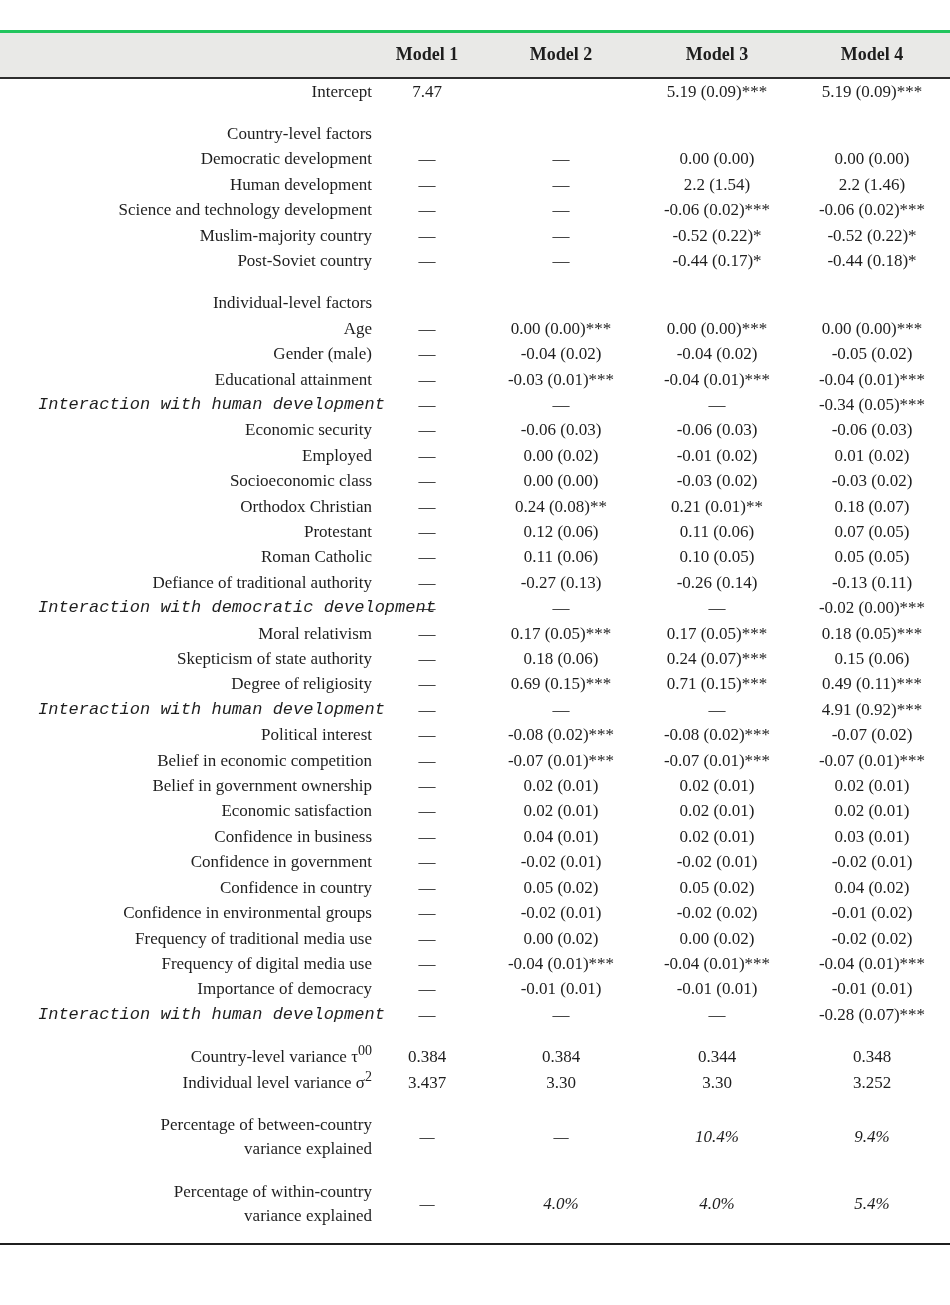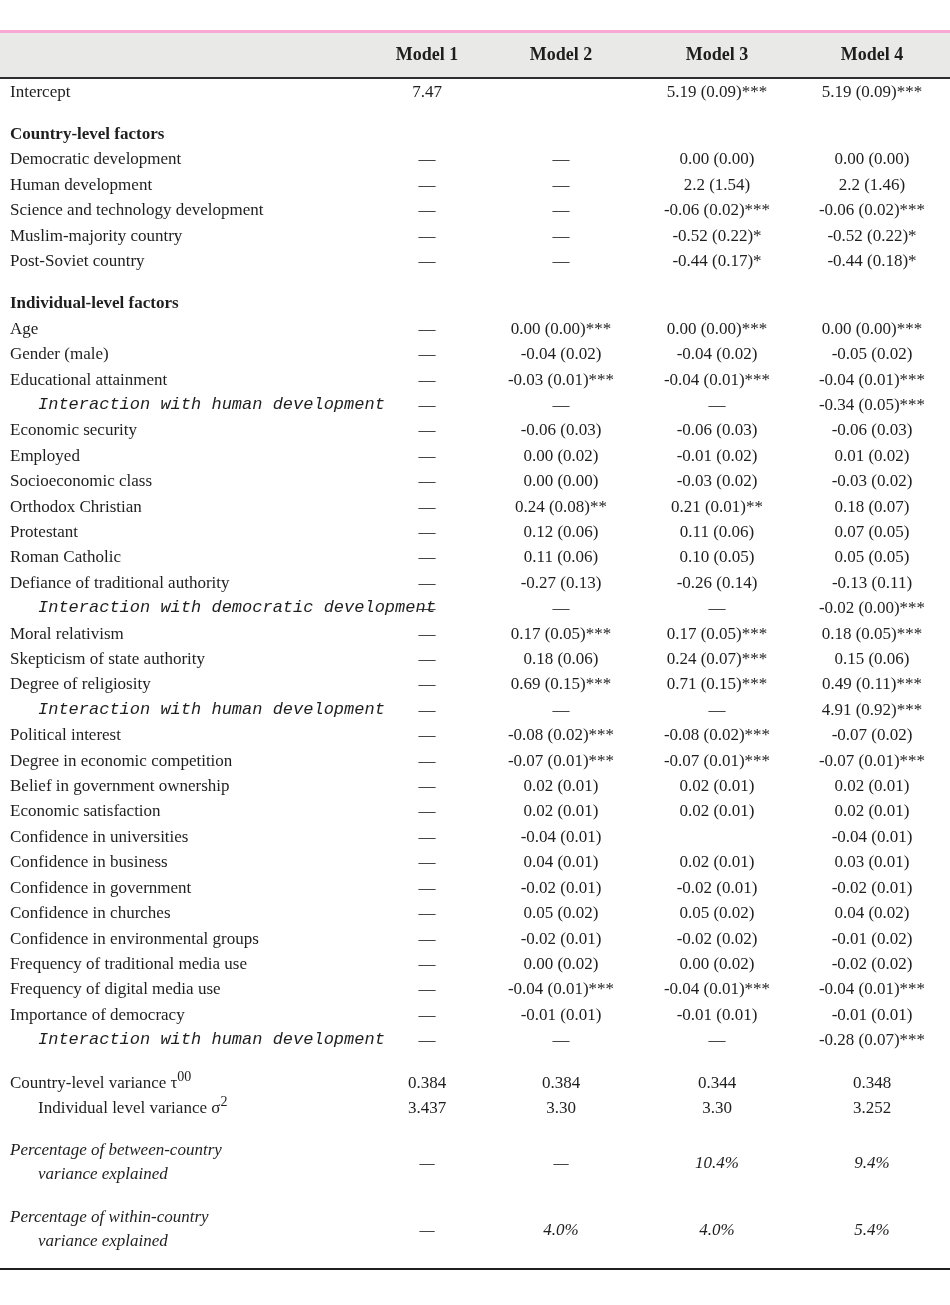--- a/index.html
+++ b/index.html
@@ -15,21 +15,21 @@
     overflow: hidden;
   }
   .table-wrap {
     margin-top: 30px;
     width: 950px;
   }
   table.results {
     border-collapse: collapse;
     table-layout: fixed;
     width: 950px;
-    border-top: 3px solid #f9a8d4;
+    border-top: 3px solid #22c55e;
     border-bottom: 2px solid #1f1f1f;
   }
   col.c-label  { width: 372px; }
   col.c-m1 { width: 110px; }
   col.c-m2 { width: 158px; }
   col.c-m3 { width: 154px; }
   col.c-m4 { width: 156px; }
 
   thead tr {
     background: #e9e9e7;
@@ -45,41 +45,40 @@
   }
   tbody td {
     font-size: 17px;
     line-height: 25.4px;
     height: 25.4px;
     padding: 0;
     vertical-align: middle;
     white-space: nowrap;
   }
   td.lbl {
-    text-align: left;
+    text-align: right;
     padding-left: 10px;
   }
   td.val {
     text-align: center;
   }
-  tr.row-sec td.lbl { font-weight: bold; }
+  tr.row-sec td.lbl { font-weight: normal; }
   tr.row-sub td.lbl {
     font-style: italic;
     padding-left: 38px;
     font-family: Liberation Mono, monospace;
   }
   tr.row-ind td.lbl { padding-left: 38px; }
   tr.row-sp td { height: 17px; line-height: 17px; }
   tr.row-sp2 td { height: 14px; line-height: 14px; }
   tr.row-pct td {
     height: 50px;
     vertical-align: middle;
   }
   tr.row-pct td.lbl {
-    font-style: italic;
     line-height: 24px;
     white-space: normal;
   }
   tr.row-pct td.val { font-style: italic; }
   tr.row-pct .line2 {
     display: block;
     padding-left: 28px;
   }
   sup.msup {
     font-size: 14px;
@@ -283,63 +282,56 @@
           <td class="val">4.91 (0.92)***</td>
         </tr>
         <tr class="row-r">
           <td class="lbl"><span>Political interest</span></td>
           <td class="val">—</td>
           <td class="val">-0.08 (0.02)***</td>
           <td class="val">-0.08 (0.02)***</td>
           <td class="val">-0.07 (0.02)</td>
         </tr>
         <tr class="row-r">
-          <td class="lbl"><span>Degree in economic competition</span></td>
+          <td class="lbl"><span>Belief in economic competition</span></td>
           <td class="val">—</td>
           <td class="val">-0.07 (0.01)***</td>
           <td class="val">-0.07 (0.01)***</td>
           <td class="val">-0.07 (0.01)***</td>
         </tr>
         <tr class="row-r">
           <td class="lbl"><span>Belief in government ownership</span></td>
           <td class="val">—</td>
           <td class="val">0.02 (0.01)</td>
           <td class="val">0.02 (0.01)</td>
           <td class="val">0.02 (0.01)</td>
         </tr>
         <tr class="row-r">
           <td class="lbl"><span>Economic satisfaction</span></td>
           <td class="val">—</td>
           <td class="val">0.02 (0.01)</td>
           <td class="val">0.02 (0.01)</td>
           <td class="val">0.02 (0.01)</td>
         </tr>
         <tr class="row-r">
-          <td class="lbl"><span>Confidence in universities</span></td>
-          <td class="val">—</td>
-          <td class="val">-0.04 (0.01)</td>
-          <td class="val"></td>
-          <td class="val">-0.04 (0.01)</td>
-        </tr>
-        <tr class="row-r">
           <td class="lbl"><span>Confidence in business</span></td>
           <td class="val">—</td>
           <td class="val">0.04 (0.01)</td>
           <td class="val">0.02 (0.01)</td>
           <td class="val">0.03 (0.01)</td>
         </tr>
         <tr class="row-r">
           <td class="lbl"><span>Confidence in government</span></td>
           <td class="val">—</td>
           <td class="val">-0.02 (0.01)</td>
           <td class="val">-0.02 (0.01)</td>
           <td class="val">-0.02 (0.01)</td>
         </tr>
         <tr class="row-r">
-          <td class="lbl"><span>Confidence in churches</span></td>
+          <td class="lbl"><span>Confidence in country</span></td>
           <td class="val">—</td>
           <td class="val">0.05 (0.02)</td>
           <td class="val">0.05 (0.02)</td>
           <td class="val">0.04 (0.02)</td>
         </tr>
         <tr class="row-r">
           <td class="lbl"><span>Confidence in environmental groups</span></td>
           <td class="val">—</td>
           <td class="val">-0.02 (0.01)</td>
           <td class="val">-0.02 (0.02)</td>

